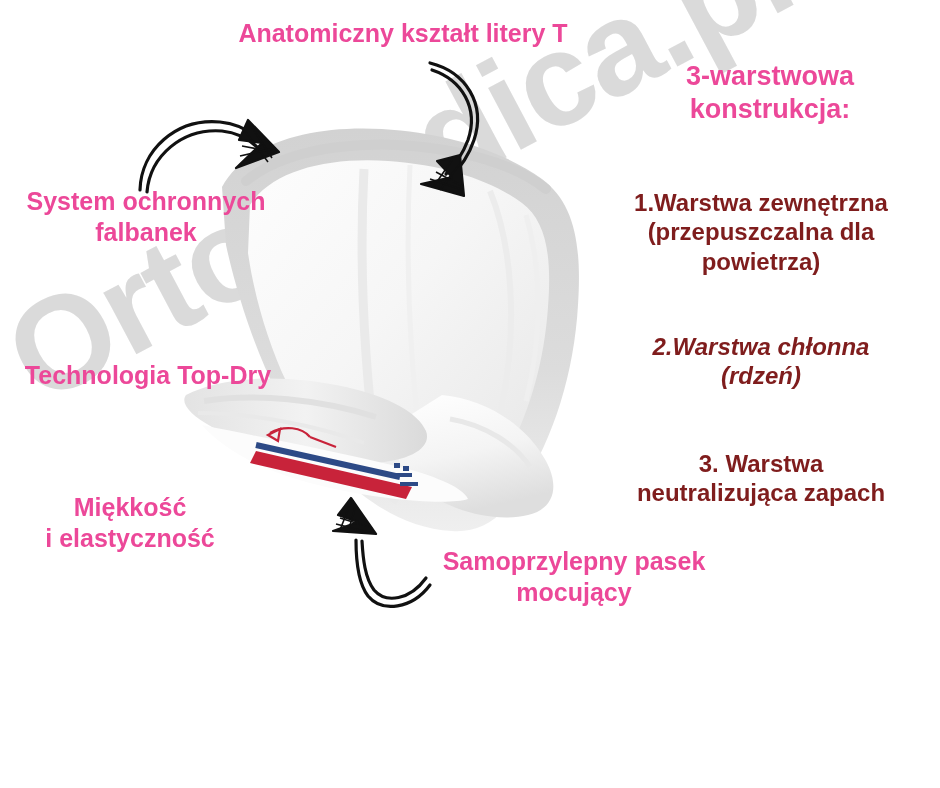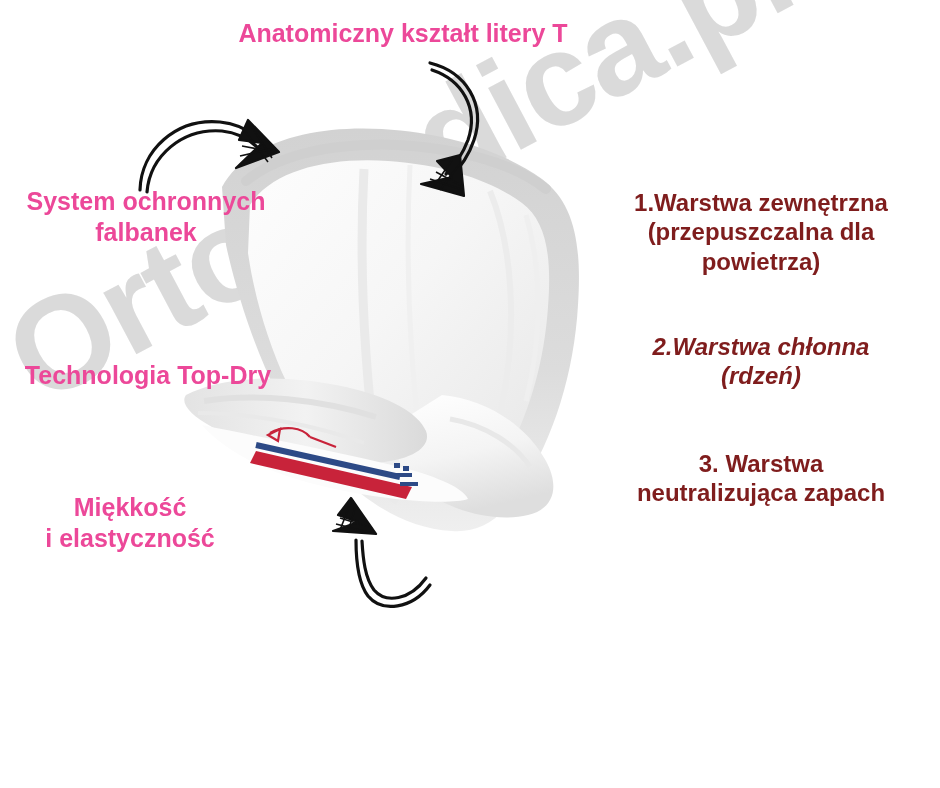--- a/index.html
+++ b/index.html
@@ -195,21 +195,25 @@
   <div class="label" id="label-anatomical">Anatomiczny kształt litery T</div>
 
   <div class="label" id="label-ruffles">System ochronnych
 falbanek</div>
 
   <div class="label" id="label-topdry">Technologia Top-Dry</div>
 
   <div class="label" id="label-softness">Miękkość
 i elastyczność</div>
 
-
+  <div class="label" id="label-tape">Samoprzylepny pasek
+mocujący</div>
+
+  <div class="label" id="heading-layers">3-warstwowa
+konstrukcja:</div>
 
   <div class="label red" id="layer-1">1.Warstwa zewnętrzna
 (przepuszczalna dla
 powietrza)</div>
 
   <div class="label red" id="layer-2">2.Warstwa chłonna
 (rdzeń)</div>
 
   <div class="label red" id="layer-3">3. Warstwa
 neutralizująca zapach</div>

